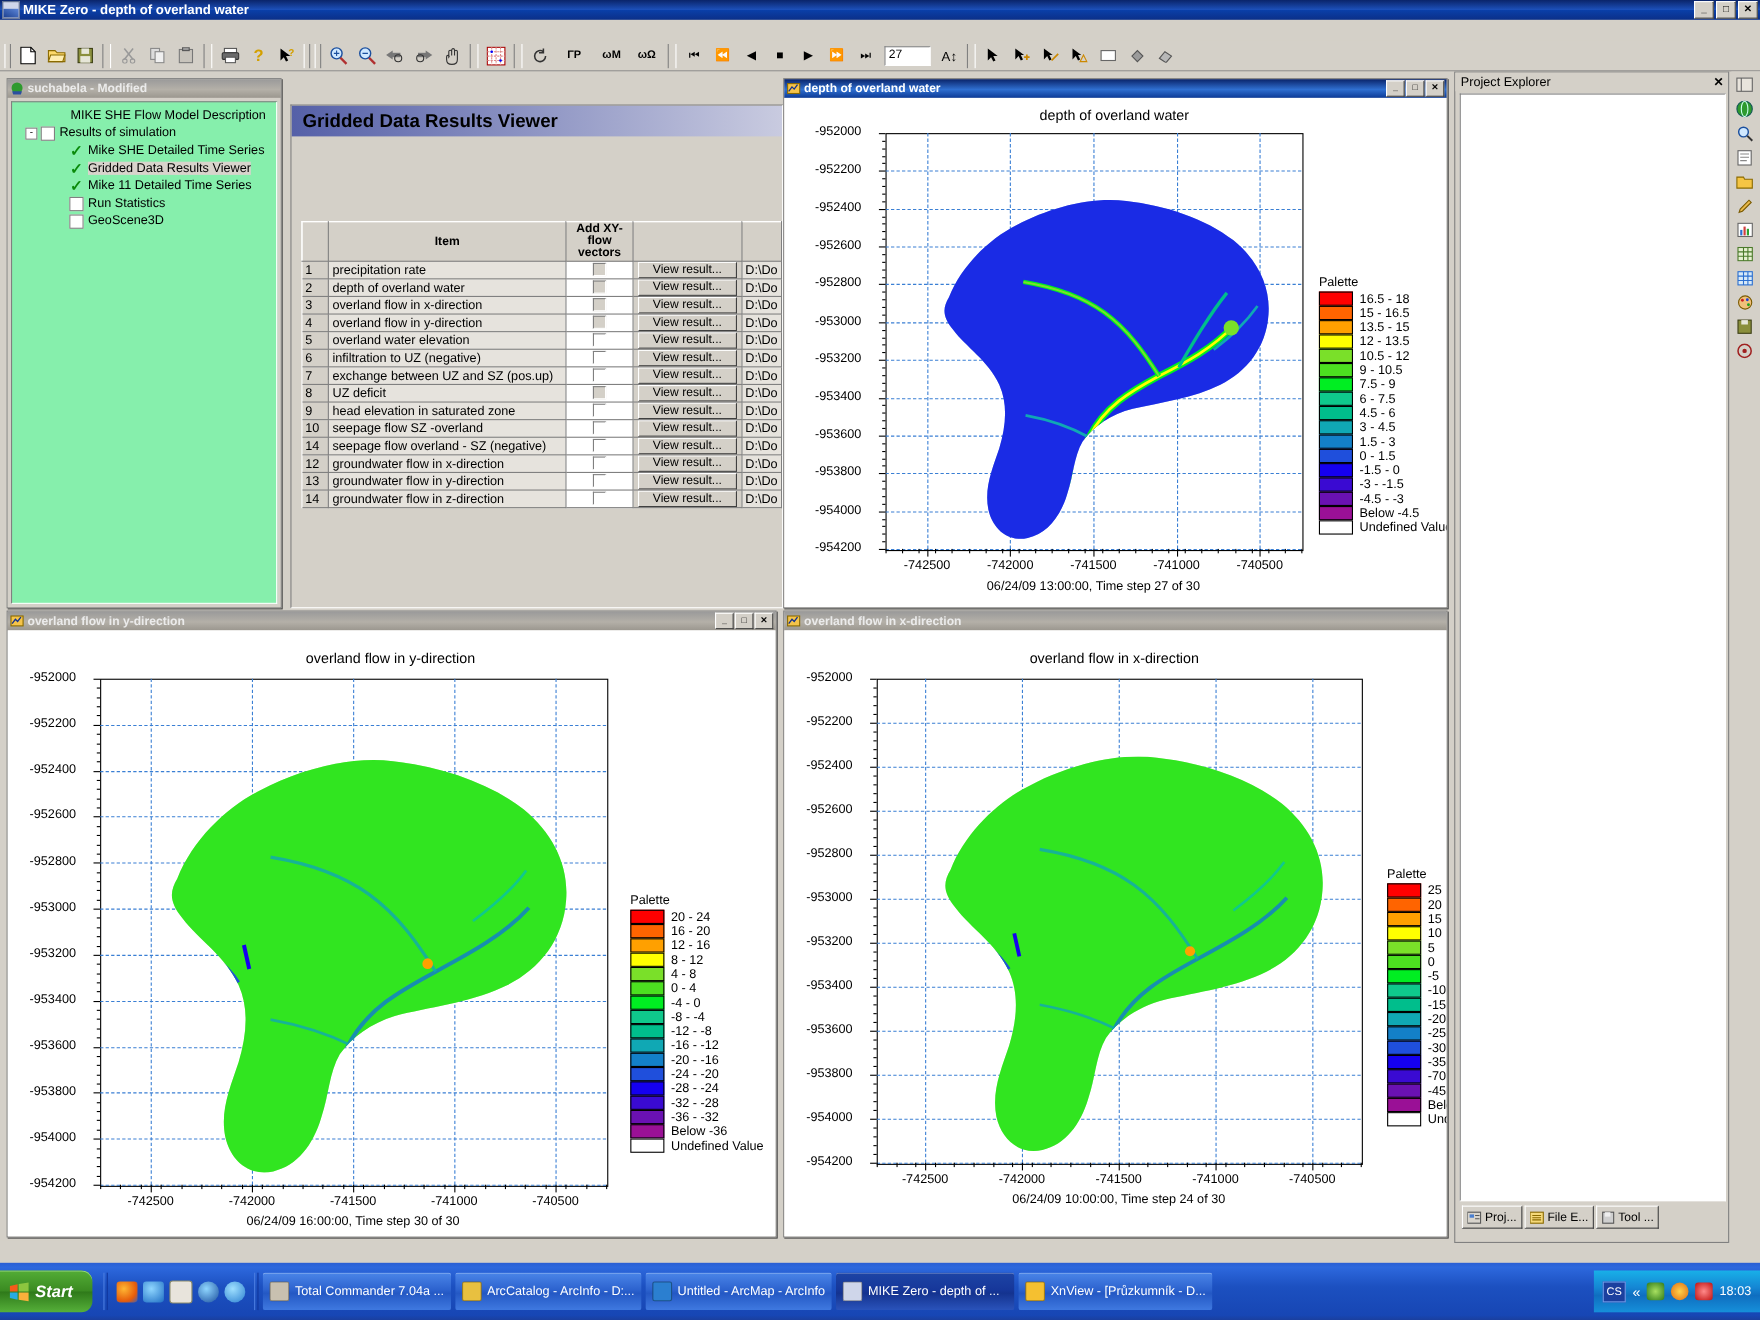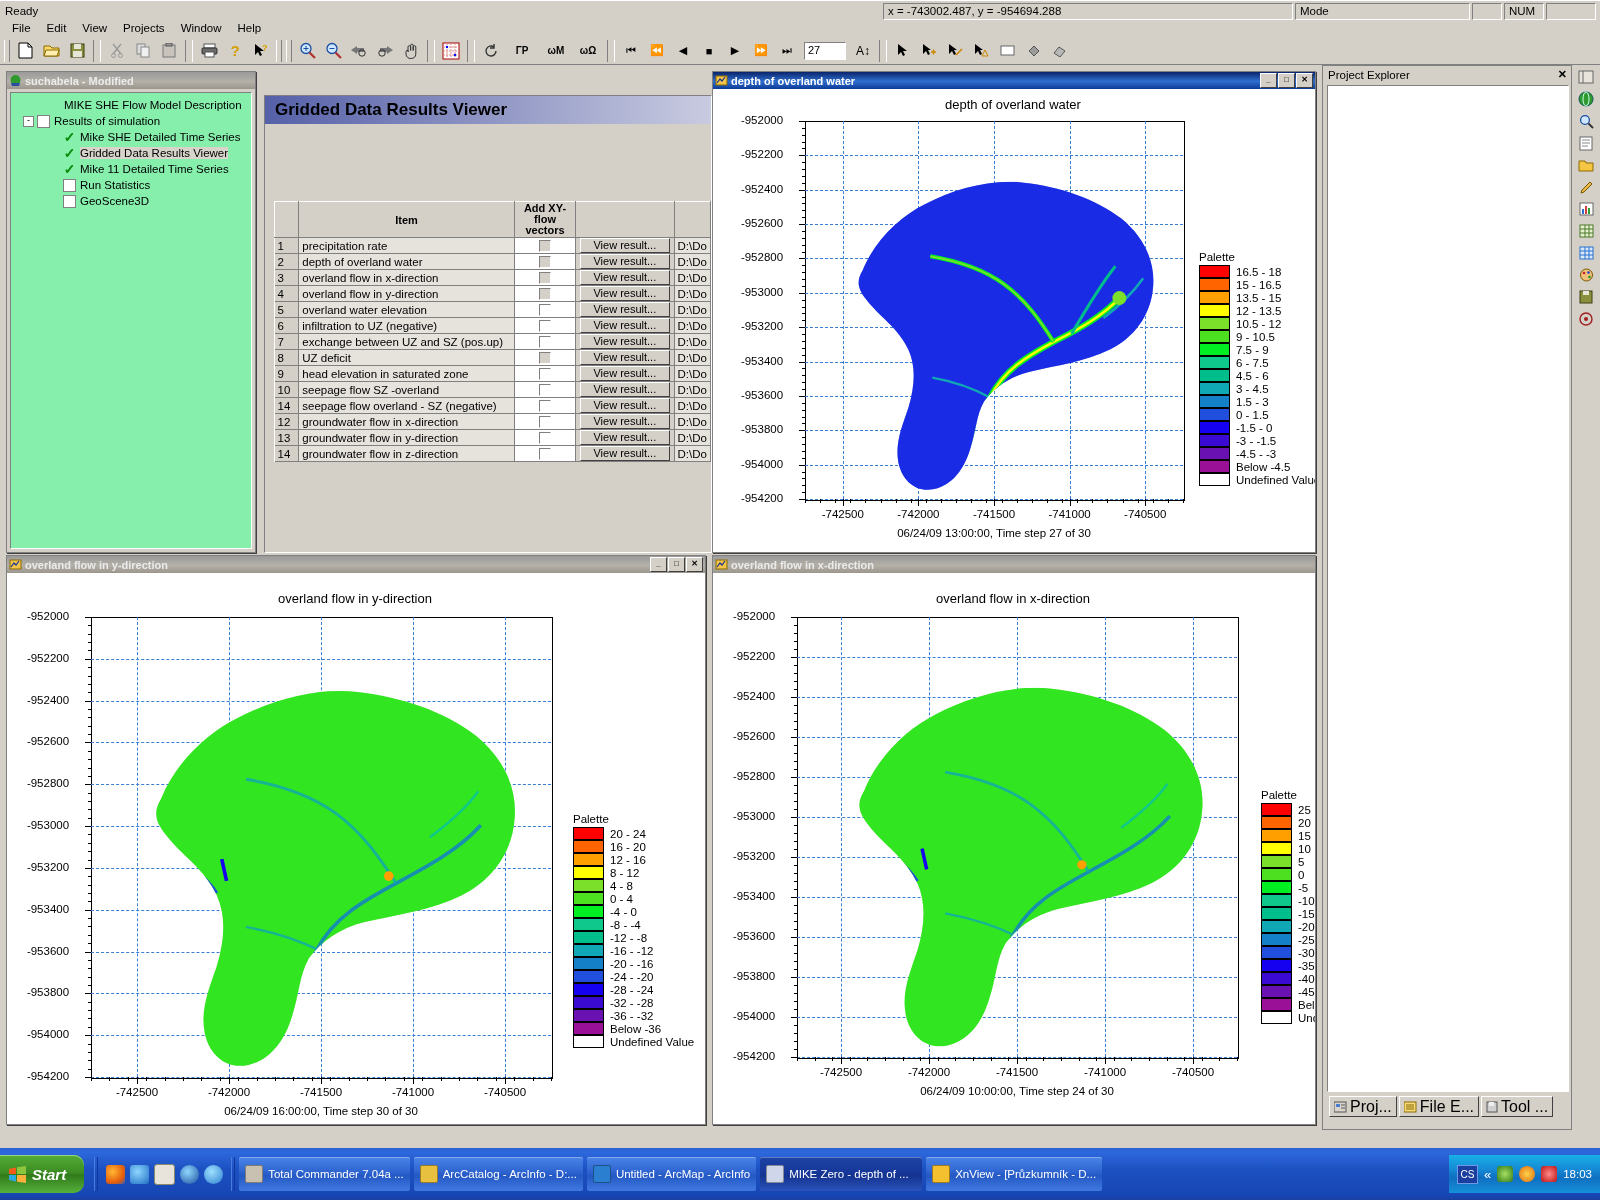--- a/index.html
+++ b/index.html
@@ -119,21 +119,21 @@
   .pal-lb{margin-left:6px;white-space:nowrap;font-size:11.5px;}
 
   
   .pe{position:absolute;background:#d4d0c8;border:1px solid #808080;}
   .pe-hdr{height:17px;display:flex;align-items:center;font-size:11.5px;padding-left:5px;color:#000;
       background:#d4d0c8;}
   .pe-hdr .x{margin-left:auto;margin-right:6px;font-weight:bold;font-size:11px;}
   .pe-tree{background:#fff;border:1px solid #808080;border-right-color:#fff;border-bottom-color:#fff;
       position:absolute;overflow:hidden;}
   .pe-tabs{position:absolute;display:flex;gap:2px;}
-  .pe-tab{height:19px;display:flex;align-items:center;padding:0 4px;font-size:16px;
+  .pe-tab{height:19px;display:flex;align-items:center;padding:0 4px;font-size:11px;
       background:#d4d0c8;border:1px solid #fff;border-right-color:#404040;border-bottom-color:#404040;}
 
   
   .rail{position:absolute;right:0;top:65px;width:28px;height:1063px;background:#d4d0c8;
       border-left:1px solid #808080;display:flex;flex-direction:column;align-items:center;padding-top:2px;}
   .railicon{width:22px;height:20px;margin-bottom:2px;display:flex;align-items:center;justify-content:center;
       font-size:12px;}
 
   
   .statusbar{position:absolute;left:0;top:1128;width:1600px;height:20px;background:#d4d0c8;
@@ -170,28 +170,20 @@
   <div class="titlebar">
     <div class="tb-icon"></div>
     <div class="tb-text">MIKE Zero - depth of overland water</div>
     <div class="tb-btns">
       <div class="tb-btn">_</div>
       <div class="tb-btn">□</div>
       <div class="tb-btn">✕</div>
     </div>
   </div>
 
-  <div class="menubar">
-    <span>File</span>
-    <span>Edit</span>
-    <span>View</span>
-    <span>Projects</span>
-    <span>Window</span>
-    <span>Help</span>
-  </div>
 
   <div class="toolbar">
     <div class="grip"></div>
     <div class="tbtn">
       <svg width="15" height="17" viewBox="0 0 15 17">
           <path d="M1 1h9l4 4v11H1z" fill="#fff" stroke="#000"></path>
           <path d="M10 1v4h4" fill="none" stroke="#000"></path>
         </svg>
       </div>
     <div class="tbtn">
@@ -1253,21 +1245,21 @@
               <div class="pal-row">
                 <span class="pal-sw" style="background:#1f4fdc;"></span>
                 <span class="pal-lb">-30</span>
               </div>
               <div class="pal-row">
                 <span class="pal-sw" style="background:#1500f0;"></span>
                 <span class="pal-lb">-35</span>
               </div>
               <div class="pal-row">
                 <span class="pal-sw" style="background:#3a0ad2;"></span>
-                <span class="pal-lb">-40</span>
+                <span class="pal-lb">-70</span>
               </div>
               <div class="pal-row">
                 <span class="pal-sw" style="background:#6a11b2;"></span>
                 <span class="pal-lb">-45</span>
               </div>
               <div class="pal-row">
                 <span class="pal-sw" style="background:#9a1096;"></span>
                 <span class="pal-lb">Below</span>
               </div>
               <div class="pal-row">
@@ -1384,28 +1376,20 @@
         </svg>
       </div>
     <div class="railicon">
       <svg width="14" height="14" viewBox="0 0 14 14">
           <circle cx="7" cy="7" r="6" fill="none" stroke="#a02020" stroke-width="1.4"></circle>
           <circle cx="7" cy="7" r="2" fill="#a02020"></circle>
         </svg>
       </div>
   </div>
 
-  <div class="statusbar">
-    <div class="sbcell" style="width:880px;border:none;">Ready</div>
-    <div class="sbcell" style="width:410px;">x = -743002.487, y = -954694.288</div>
-    <div class="sbcell" style="width:175px;">Mode</div>
-    <div class="sbcell" style="width:30px;"></div>
-    <div class="sbcell" style="width:40px;">NUM</div>
-    <div class="sbcell" style="width:50px;"></div>
-  </div>
 
   <div class="taskbar">
     <div class="startbtn">
       <svg width="19" height="19" viewBox="0 0 19 19" style="margin-right:5px;">
         <path d="M1 4l7-1.6V9H1z" fill="#f45b1a"></path>
           <path d="M9 2.2L18 1v8H9z" fill="#8cc63f"></path>
         <path d="M1 10h7v6.6L1 15z" fill="#29abe2"></path>
           <path d="M9 10h9v8l-9-1.3z" fill="#fbb03b"></path>
       </svg>
       <span>Start</span>

